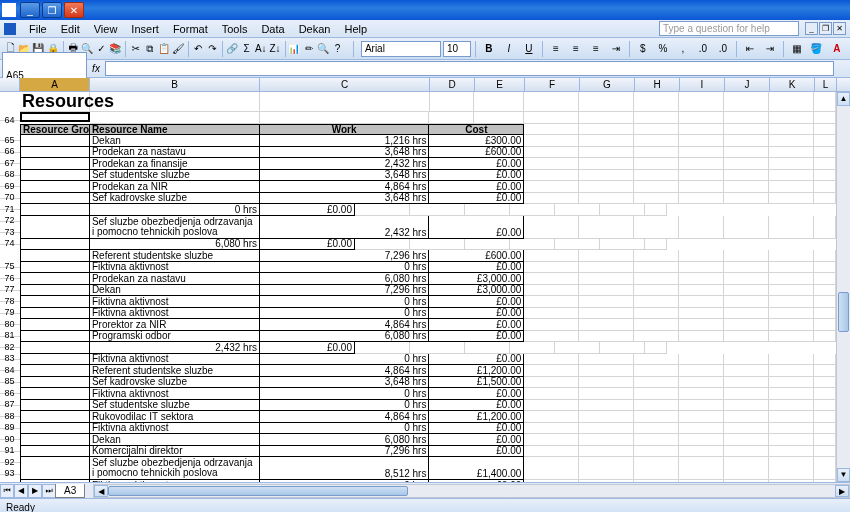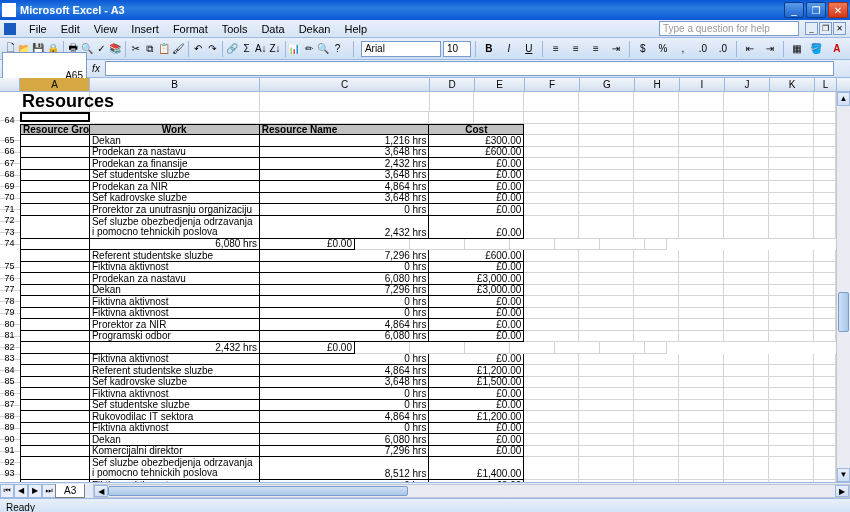--- a/index.html
+++ b/index.html
@@ -16,21 +16,21 @@
   .helpbox { margin-left: auto; width: 140px; height: 15px; border: 1px solid #7a9ccc; background: #fff; font-size: 10px; color: #999; padding: 0 3px; line-height: 13px; }
   .mbtns { display: flex; gap: 1px; margin-left: 6px; }
   .mbtn { width: 13px; height: 13px; border: 1px solid #7a9ccc; background: #e4ecf7; font-size: 8px; display: flex; align-items: center; justify-content: center; cursor: pointer; }
   .toolbar { background: linear-gradient(#e8effa,#cddff3); height: 22px; display: flex; align-items: center; padding: 0 4px; border-bottom: 1px solid #9cb8e0; gap: 1px; }
   .tbtn { width: 18px; height: 18px; display: flex; align-items: center; justify-content: center; cursor: pointer; border-radius: 2px; font-size: 10px; }
   .tsep { width: 1px; height: 16px; background: #9cb8e0; margin: 0 2px; }
   .fontgroup { display: flex; align-items: center; gap: 2px; margin-left: 4px; }
   .fontname { width: 80px; height: 16px; border: 1px solid #7a9ccc; background: #fff; font-size: 10px; padding: 0 3px; line-height: 14px; }
   .fontsize { width: 28px; height: 16px; border: 1px solid #7a9ccc; background: #fff; font-size: 10px; padding: 0 3px; line-height: 14px; }
   .formulabar { background: linear-gradient(#e8effa,#d6e4f4); height: 18px; display: flex; align-items: center; padding: 0 2px; border-bottom: 1px solid #9cb8e0; }
-  .namebox { width: 85px; height: 15px; border: 1px solid #7a9ccc; background: #fff; font-size: 10px; padding: 16px 3px; line-height: 13px; text-align: right; }
+  .namebox { width: 85px; height: 15px; border: 1px solid #7a9ccc; background: #fff; font-size: 10px; padding: 16px 3px; line-height: 13px; text-align: left; }
   .fxlabel { width: 18px; text-align: center; font-style: italic; font-size: 10px; }
   .fxinput { flex: 1; height: 15px; border: 1px solid #7a9ccc; background: #fff; margin-right: 14px; }
   .sheet { position: relative; width: 850px; height: 420px; overflow: hidden; background: #fff; }
   .colheaders { display: flex; height: 14px; background: linear-gradient(#f1f5fb,#d6e0ef); border-bottom: 1px solid #9cb8e0; position: relative; }
   .rowh-spacer { width: 20px; border-right: 1px solid #9cb8e0; background: linear-gradient(#f1f5fb,#d6e0ef); }
   .colh { border-right: 1px solid #9cb8e0; text-align: center; font-size: 10px; line-height: 13px; cursor: pointer; }
   .colh.sel { background: #d6a843; }
   .gridbody { position: absolute; top: 14px; left: 0; right: 14px; bottom: 16px; overflow: hidden; }
   .vscroll { position: absolute; right: 0; top: 14px; bottom: 16px; width: 14px; background: #e8ecf2; border-left: 1px solid #c0c8d6; }
   .vscroll .thumb { position: absolute; left: 1px; right: 1px; top: 200px; height: 40px; background: linear-gradient(90deg,#cfe0f4,#a8c6e8); border: 1px solid #7a9ccc; border-radius: 2px; }
@@ -56,21 +56,20 @@
   .hscroll .thumb2 { position: absolute; top: 1px; bottom: 1px; left: 14px; width: 300px; background: linear-gradient(#cfe0f4,#a8c6e8); border: 1px solid #7a9ccc; border-radius: 2px; }
   .hscroll .arrow2 { position: absolute; top: 0; bottom: 0; width: 14px; background: linear-gradient(#e8effa,#cddff3); border: 1px solid #9cb8e0; font-size: 8px; text-align: center; line-height: 12px; }
   .hscroll .arrow2.l { left: 0; } .hscroll .arrow2.r { right: 0; }
   .statusbar { height: 18px; background: linear-gradient(#e8effa,#cddff3); border-top: 1px solid #9cb8e0; font-size: 10px; padding: 0 6px; line-height: 17px; }
 </style>
 </head>
 <body>
 
 <div class="titlebar">
   <span class="app-icon"></span>
-  <span class="title">Microsoft Excel - A3</span>
   <div class="winbtns">
     <div class="winbtn">_</div>
     <div class="winbtn">❐</div>
     <div class="winbtn close">✕</div>
   </div>
 </div>
 
 <div class="menubar">
   <div class="sysicon"></div>
   <div id="menuitems" style="display: inline-flex;">
@@ -210,22 +209,22 @@
         <div class="cell" style="width: 55px;"></div>
         <div class="cell" style="width: 45px;"></div>
         <div class="cell" style="width: 45px;"></div>
         <div class="cell" style="width: 45px;"></div>
         <div class="cell" style="width: 45px;"></div>
         <div class="cell" style="width: 22px;"></div>
       </div>
       <div class="row">
         <div class="rowh">66</div>
         <div class="cellB cellBleft cellBtop hdrcell" style="width: 70px;">Resource Group</div>
+        <div class="cellB cellBtop hdrcell" style="width: 170px;">Resource Name</div>
         <div class="cellB cellBtop hdrcell c" style="width: 170px;">Work</div>
-        <div class="cellB cellBtop hdrcell" style="width: 170px;">Resource Name</div>
         <div class="cellB cellBtop hdrcell c" style="width: 95px;">Cost</div>
         <div class="cell" style="width: 55px;"></div>
         <div class="cell" style="width: 55px;"></div>
         <div class="cell" style="width: 45px;"></div>
         <div class="cell" style="width: 45px;"></div>
         <div class="cell" style="width: 45px;"></div>
         <div class="cell" style="width: 45px;"></div>
         <div class="cell" style="width: 22px;"></div>
       </div>
       <div class="row">
@@ -308,21 +307,20 @@
         <div class="cell" style="width: 55px;"></div>
         <div class="cell" style="width: 45px;"></div>
         <div class="cell" style="width: 45px;"></div>
         <div class="cell" style="width: 45px;"></div>
         <div class="cell" style="width: 45px;"></div>
         <div class="cell" style="width: 22px;"></div>
       </div>
       <div class="row">
         <div class="rowh">73</div>
         <div class="cellB cellBleft" style="width: 70px;"></div>
-        <div class="cellB" style="width: 170px;">Prorektor za unutrasnju organizaciju</div>
         <div class="cellB r" style="width: 170px;">0 hrs</div>
         <div class="cellB r" style="width: 95px;">£0.00</div>
         <div class="cell" style="width: 55px;"></div>
         <div class="cell" style="width: 55px;"></div>
         <div class="cell" style="width: 45px;"></div>
         <div class="cell" style="width: 45px;"></div>
         <div class="cell" style="width: 45px;"></div>
         <div class="cell" style="width: 45px;"></div>
         <div class="cell" style="width: 22px;"></div>
       </div>

